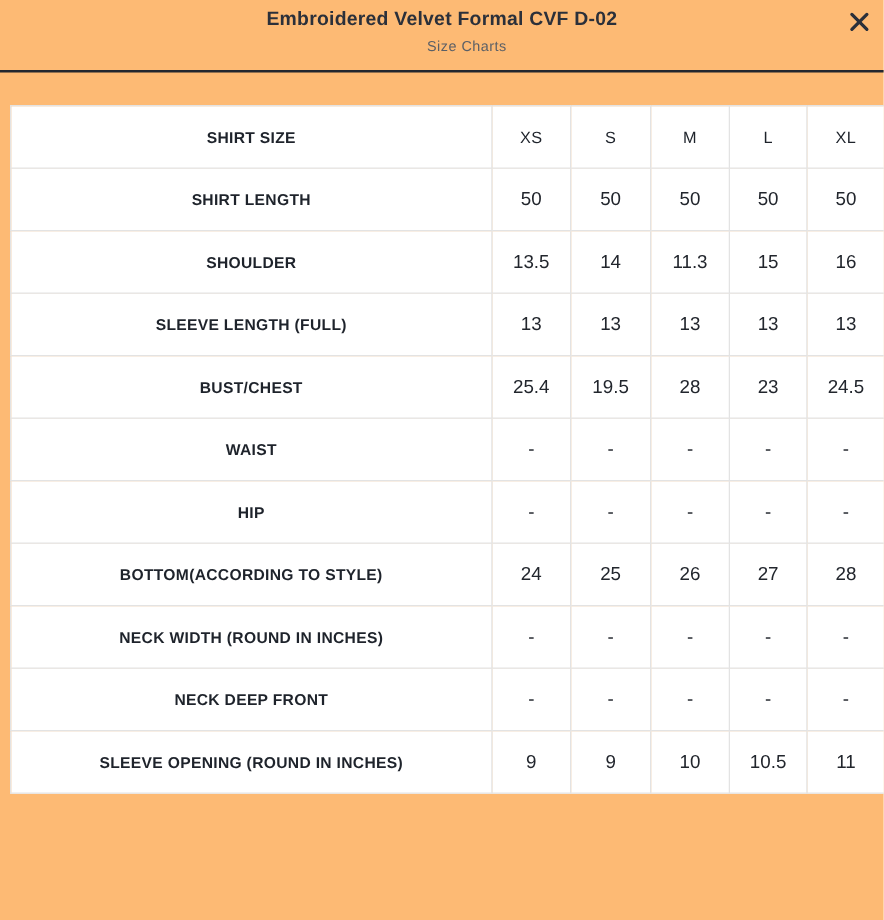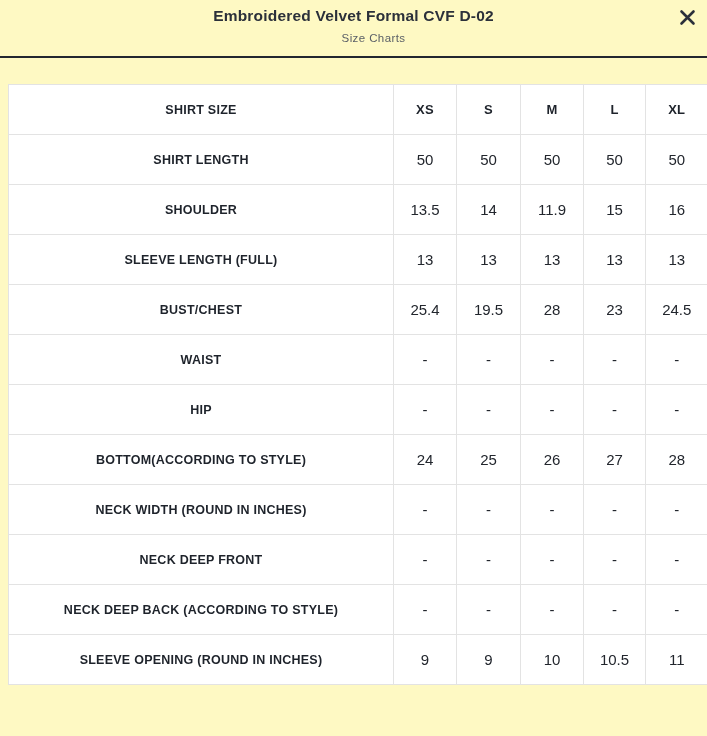--- a/index.html
+++ b/index.html
@@ -3,21 +3,21 @@
 <meta charset="utf-8">
 <style>
   * { box-sizing: border-box; margin: 0; padding: 0; }
   html, body {
     width: 707px; height: 736px;
     background: #ffffff;
     font-family: "Liberation Sans", sans-serif;
     color: #21262e;
     overflow: hidden;
   }
-  .modal { width: 707px; height: 736px; background: #fef9c3; position: relative; }
+  .modal { width: 707px; height: 736px; background: #fdba74; position: relative; }
 
   .modal-header {
     position: relative;
     text-align: center;
     padding-top: 7px;
     height: 58px;
     border-bottom: 2px solid #23272f;
   }
   .modal-title {
     font-size: 15.5px;
@@ -62,21 +62,21 @@
   table.size-chart td:last-child { border-right: none; }
 
   .cell-label {
     font-weight: 700;
     font-size: 12.5px;
     letter-spacing: 0.25px;
     color: #1e232b;
     text-transform: uppercase;
   }
   .cell-size {
-    font-weight: 700;
+    font-weight: 400;
     font-size: 13px;
     letter-spacing: 0.3px;
     color: #1e232b;
   }
   .cell-value {
     font-weight: 400;
     font-size: 15px;
     color: #22262d;
   }
 </style>
@@ -123,21 +123,21 @@
             <td class="cell-value">50</td>
             <td class="cell-value">50</td>
             <td class="cell-value">50</td>
             <td class="cell-value">50</td>
             <td class="cell-value">50</td>
           </tr>
           <tr>
             <td class="cell-label">SHOULDER</td>
             <td class="cell-value">13.5</td>
             <td class="cell-value">14</td>
-            <td class="cell-value">11.9</td>
+            <td class="cell-value">11.3</td>
             <td class="cell-value">15</td>
             <td class="cell-value">16</td>
           </tr>
           <tr>
             <td class="cell-label">SLEEVE LENGTH (FULL)</td>
             <td class="cell-value">13</td>
             <td class="cell-value">13</td>
             <td class="cell-value">13</td>
             <td class="cell-value">13</td>
             <td class="cell-value">13</td>
@@ -184,28 +184,20 @@
           </tr>
           <tr>
             <td class="cell-label">NECK DEEP FRONT</td>
             <td class="cell-value">-</td>
             <td class="cell-value">-</td>
             <td class="cell-value">-</td>
             <td class="cell-value">-</td>
             <td class="cell-value">-</td>
           </tr>
           <tr>
-            <td class="cell-label">NECK DEEP BACK (ACCORDING TO STYLE)</td>
-            <td class="cell-value">-</td>
-            <td class="cell-value">-</td>
-            <td class="cell-value">-</td>
-            <td class="cell-value">-</td>
-            <td class="cell-value">-</td>
-          </tr>
-          <tr>
             <td class="cell-label">SLEEVE OPENING (ROUND IN INCHES)</td>
             <td class="cell-value">9</td>
             <td class="cell-value">9</td>
             <td class="cell-value">10</td>
             <td class="cell-value">10.5</td>
             <td class="cell-value">11</td>
           </tr>
         </tbody>
     </table>
   </div>

